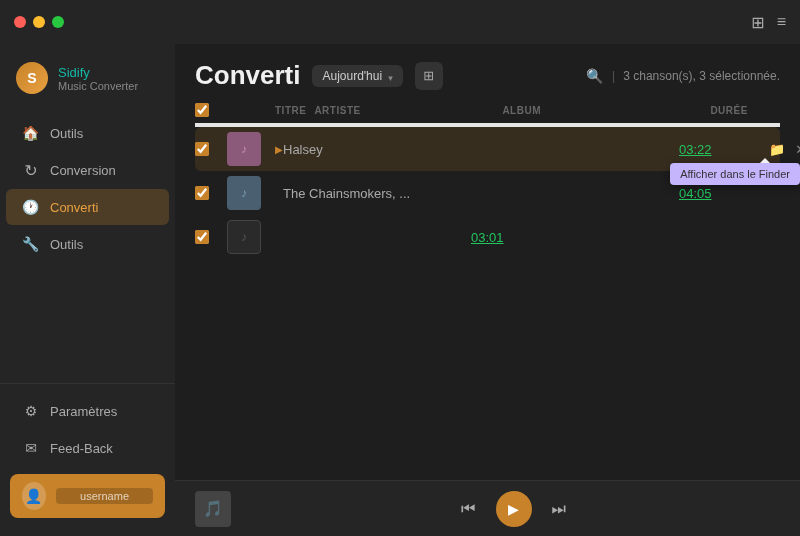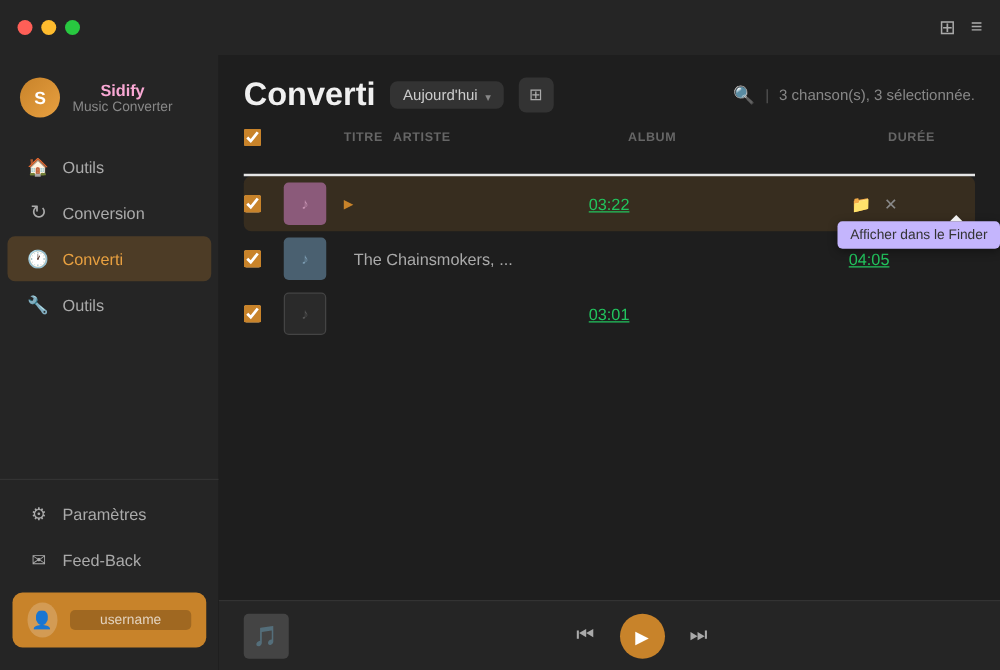--- a/index.html
+++ b/index.html
@@ -77,24 +77,23 @@
       border-radius: 50%;
       background: linear-gradient(135deg, #c8832a, #e8a040);
       display: flex;
       align-items: center;
       justify-content: center;
       color: white;
       font-size: 14px;
       font-weight: bold;
     }
     .logo-text .app-name {
-      color: #f9a8d4;
-      font-size: 13px;
-      font-weight: 700;
-      text-align: center;
+      color: #14b8a6;
+      font-size: 13px;
+      font-weight: 400;
     }
     .logo-text .app-sub {
       color: #888;
       font-size: 11px;
     }
 
     .sidebar-nav {
       flex: 1;
       padding: 4px 0;
     }
@@ -220,22 +219,22 @@
     
     .track-table {
       flex: 1;
       overflow-y: auto;
       padding: 8px 20px;
     }
     .table-header {
       display: grid;
       grid-template-columns: 24px 40px 1fr 180px 200px 80px 60px;
       align-items: center;
-      padding: 4px 0 22px;
-      border-bottom: 2px solid #e5e5e5;
+      padding: 4px 0 6px;
+      border-bottom: 4px solid #e5e5e5;
       gap: 8px;
     }
     .col-header {
       font-size: 10px;
       color: #666;
       font-weight: 600;
       letter-spacing: 0.5px;
       text-transform: uppercase;
     }
 
@@ -488,20 +487,21 @@
 
       <div class="track-row selected">
         <input type="checkbox" class="track-checkbox" checked="" style="">
         <div class="track-thumb" style="background:#8b5a7a;">
           <span style="color:#c490b0;font-size:12px;">♪</span>
         </div>
         <div class="track-title-cell">
           <span class="play-btn-small">▶</span>
           <span class="track-name">Without Me</span>
         </div>
+        <div class="track-artist">Halsey</div>
         <div class="track-album"></div>
         <div class="track-duration">03:22</div>
         <div class="track-actions">
           <span class="action-btn">📁</span>
           <span class="action-btn">✕</span>
           <div class="tooltip-popup">Afficher dans le Finder</div>
         </div>
       </div>
 
       <div class="track-row">

